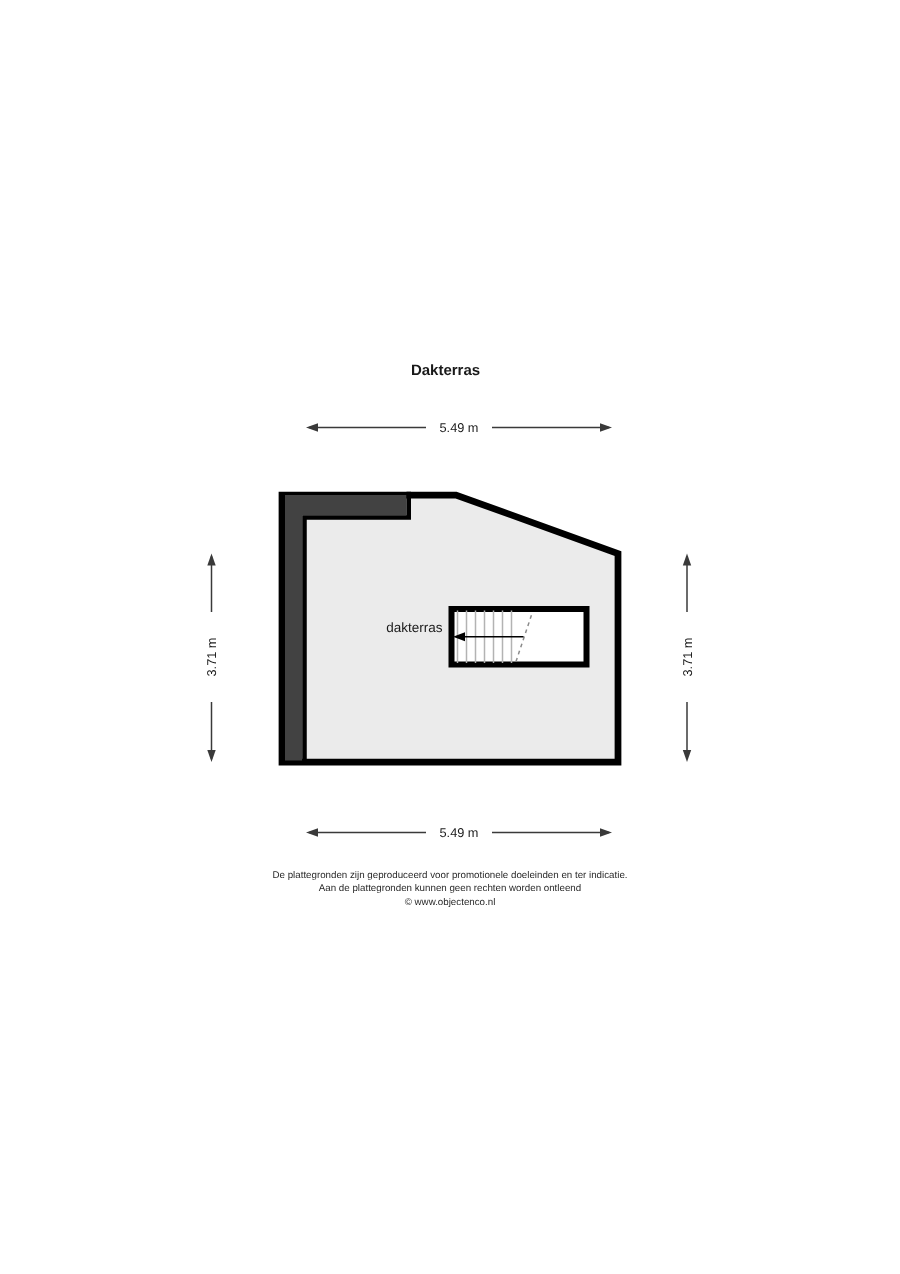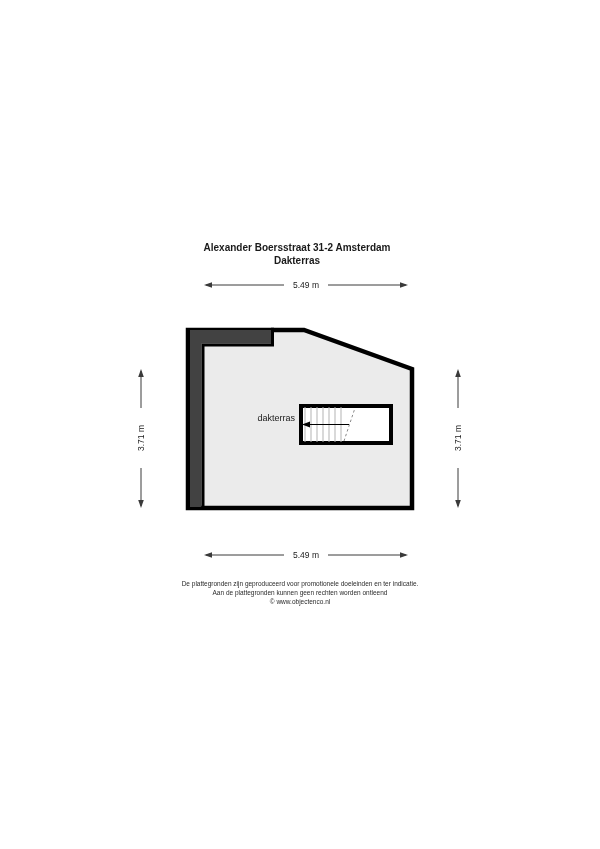--- a/index.html
+++ b/index.html
@@ -57,21 +57,20 @@
     font-size:6.5px;line-height:9px;
     color:#2a2a2a;
   }
 </style>
 </head>
 <body>
 
 <div class="page">
 
   <div class="abs title-block">
-    <div>Alexander Boersstraat 31-2 Amsterdam</div>
     <div>Dakterras</div>
   </div>
 
   <svg class="abs plan-svg" width="600" height="849" viewBox="0 0 600 849" xmlns="http://www.w3.org/2000/svg">
 
     <g>
       <line class="dim-line" x1="206" y1="285" x2="406" y2="285"></line>
       <polygon class="dim-arrow" points="204,285 212,282.2 212,287.8"></polygon>
       <polygon class="dim-arrow" points="408,285 400,282.2 400,287.8"></polygon>
     </g>

